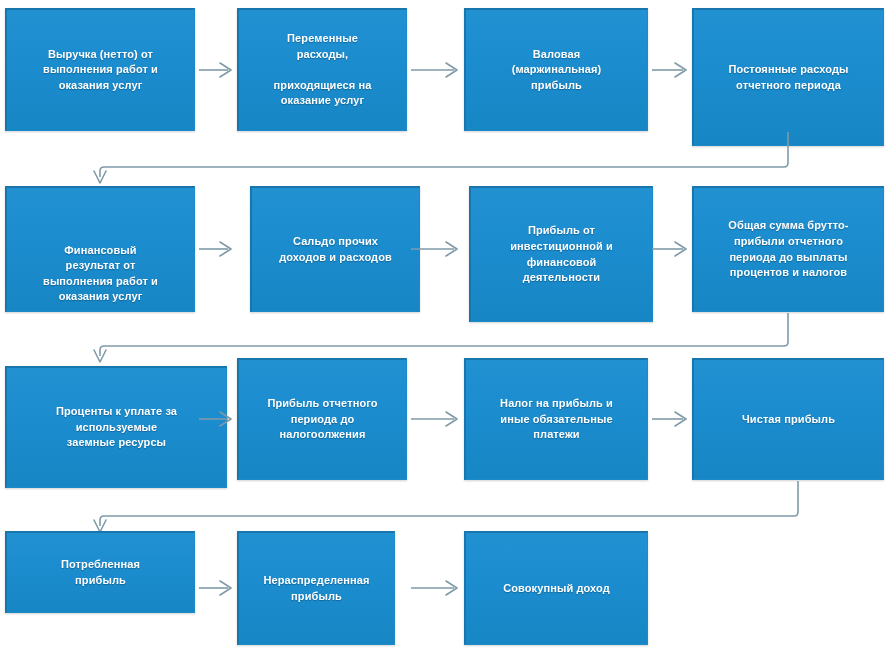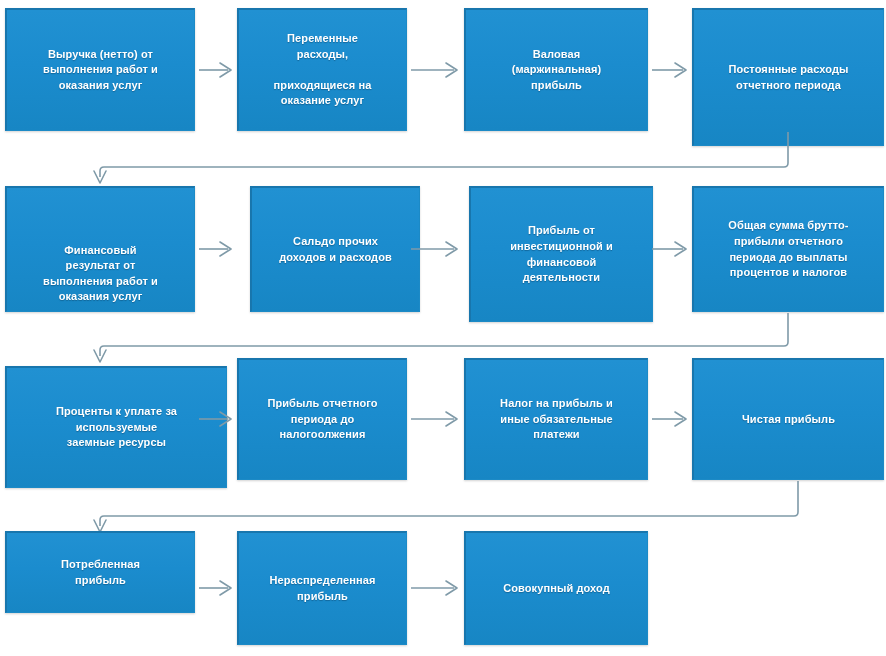--- a/index.html
+++ b/index.html
@@ -216,21 +216,21 @@
       <path d="M706 1 V32 Q706 36 702 36 H12 Q8 36 8 40 V46" stroke="#7f9aa8" stroke-width="1.6" fill="none"></path>
       <path d="M2 40 L8 52 L14 40" stroke="#7f9aa8" stroke-width="1.6" fill="none" stroke-linecap="round" stroke-linejoin="round"></path>
     </svg>
   </div>
 
   <div class="node" style="left:5px;  top:531px; width:190px; height:82px;">
     <span class="label">Потребленная
 прибыль</span>
   </div>
 
-  <div class="node" style="left:237px; top:531px; width:170px; height:114px;">
+  <div class="node" style="left:237px; top:531px; width:158px; height:114px;">
     <span class="label">Нераспределенная
 прибыль</span>
   </div>
 
   <div class="node" style="left:464px; top:531px; width:184px; height:114px;">
     <span class="label">Совокупный доход</span>
   </div>
 
   <div class="h-arrow" style="left:198px; top:577px; width:38px;">
     <svg width="38" height="22" viewBox="0 0 38 22">

